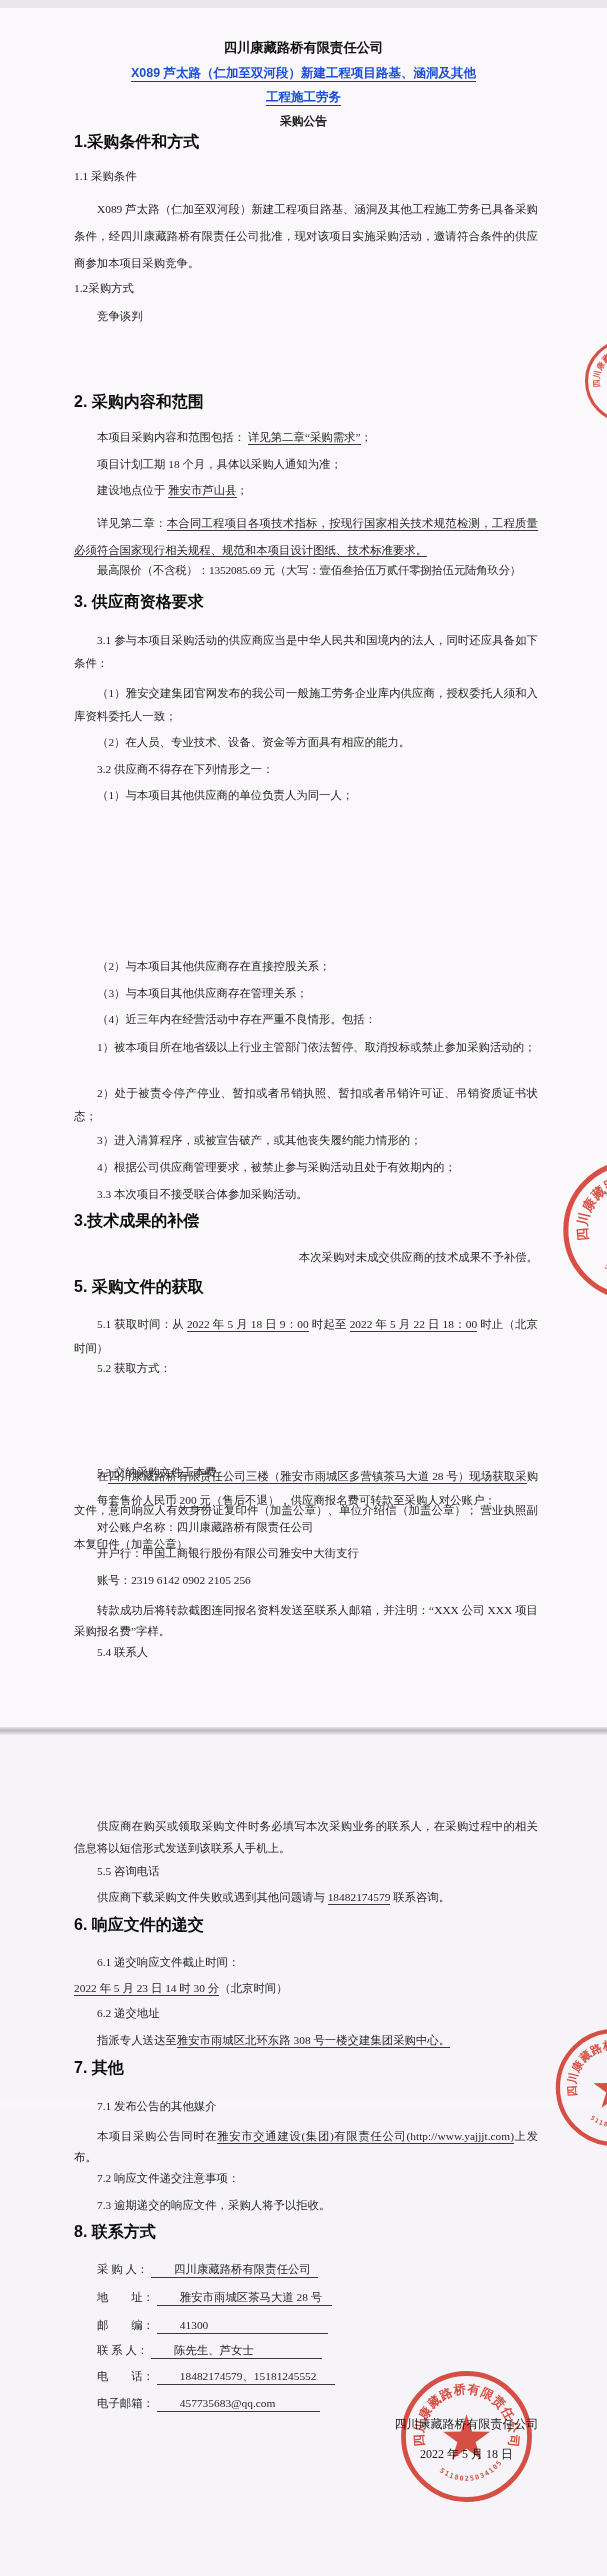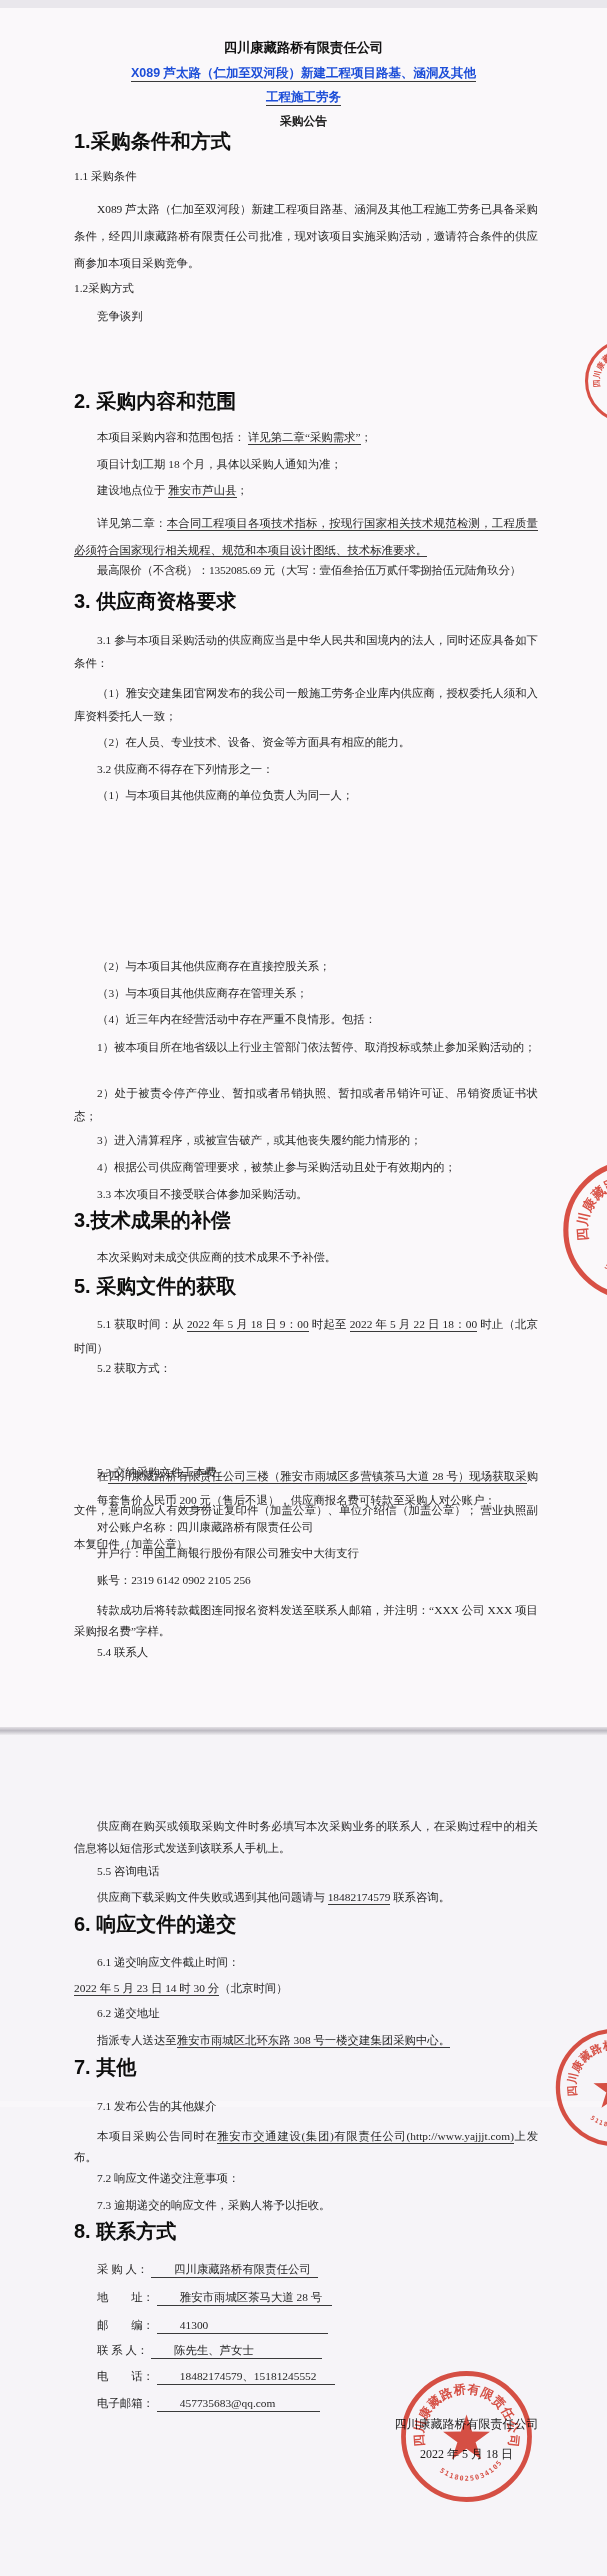--- a/index.html
+++ b/index.html
@@ -10,21 +10,21 @@
   .pg1{top:0;height:1719px;background:#faf8fa;}
   .pg-band{top:1719px;height:7.6px;background:linear-gradient(#e3e1e5,#bdbac2 45%,#efedf1);}
   .pg2{top:1727px;height:849px;background:#f6f4f8;}
   .pg-strip{top:2093px;height:6px;background:#fbfafc;opacity:.55;}
 
   .block{position:absolute;left:74px;width:464px;font-size:11.4px;line-height:15px;color:#262626;}
   .c{left:0;width:100%;text-align:center;}
   .t1{font-family:"Liberation Sans","DejaVu Sans",sans-serif;font-weight:bold;font-size:13.3px;color:#111;}
   .t2{font-family:"Liberation Sans","DejaVu Sans",sans-serif;font-weight:bold;font-size:12.5px;color:#1d4ed8;}
   .notice{font-weight:bold;font-size:11.8px;color:#1c1c1c;}
-  .h1{font-family:"Liberation Sans","DejaVu Sans",sans-serif;font-weight:bold;font-size:20px;color:#0e0e0e;}
+  .h1{font-family:"Liberation Sans","DejaVu Sans",sans-serif;font-weight:bold;font-size:16px;color:#0e0e0e;}
   .ind{text-indent:23px;}
   .just{text-align:justify;}
   .nowrap{white-space:nowrap;letter-spacing:-0.2px;}
   .u{border-bottom:0.8px solid #3a3a3a;padding-bottom:0.8px;}
   .pad{display:inline-block;border-bottom:0.8px solid #3a3a3a;}
 
   .stamp{position:absolute;mix-blend-mode:multiply;opacity:.88;}
   .stamp svg{display:block;}
   .sign{position:absolute;left:326px;width:281px;text-align:center;color:#1d1d1d;}
   .sign-company{top:2408px;font-size:12px;}
@@ -63,21 +63,21 @@
       <div class="block ind" style="top: 780px;"><span>（1）与本项目其他供应商的单位负责人为同一人；</span></div>
       <div class="block ind" style="top: 951px;"><span>（2）与本项目其他供应商存在直接控股关系；</span></div>
       <div class="block ind" style="top: 978px;"><span>（3）与本项目其他供应商存在管理关系；</span></div>
       <div class="block ind" style="top: 1004px;"><span>（4）近三年内在经营活动中存在严重不良情形。包括：</span></div>
       <div class="block ind just" style="top: 1028px; line-height: 23px;"><span>1）被本项目所在地省级以上行业主管部门依法暂停、取消投标或禁止参加采购活动的；</span></div>
       <div class="block ind just" style="top: 1074px; line-height: 23px;"><span>2）处于被责令停产停业、暂扣或者吊销执照、暂扣或者吊销许可证、吊销资质证书状态；</span></div>
       <div class="block ind" style="top: 1125px;"><span>3）进入清算程序，或被宣告破产，或其他丧失履约能力情形的；</span></div>
       <div class="block ind" style="top: 1152px;"><span>4）根据公司供应商管理要求，被禁止参与采购活动且处于有效期内的；</span></div>
       <div class="block ind" style="top: 1179px;"><span>3.3 本次项目不接受联合体参加采购活动。</span></div>
       <div class="block h1" style="top: 1205px;"><span>3.技术成果的补偿</span></div>
-      <div class="block ind" style="top: 1242px;"><span>本次采购对未成交供应商的技术成果不予补偿。</span></div>
+      <div class="block ind" style="top: 1242px; text-align: right;"><span>本次采购对未成交供应商的技术成果不予补偿。</span></div>
       <div class="block h1" style="top: 1271px;"><span>5. 采购文件的获取</span></div>
       <div class="block ind just" style="top: 1304px; line-height: 24px;"><span>5.1 获取时间：从 </span><span class="u">2022 年 5 月 18 日 9：00</span><span> 时起至 </span><span class="u">2022 年 5 月 22 日 18：00</span><span> 时止（北京时间）</span></div>
       <div class="block ind" style="top: 1353px;"><span>5.2  获取方式：</span></div>
       <div class="block ind just" style="top: 1451px; line-height: 34px;"><span>在</span><span class="u">四川康藏路桥有限责任公司三楼（雅安市雨城区多营镇茶马大道 28 号）现场获取采</span><span>购文件，意向响应人有效身份证复印件（加盖公章）、单位介绍信（加盖公章）； 营业执照副本复印件（加盖公章）。</span></div>
       <div class="block ind" style="top: 1457px;"><span>5.3 交纳采购文件工本费</span></div>
       <div class="block ind" style="top: 1485px;"><span>每套售价人民币 </span><span class="u">200 元</span><span>（售后不退），供应商报名费可转款至采购人对公账户：</span></div>
       <div class="block ind" style="top: 1512px;"><span>对公账户名称：四川康藏路桥有限责任公司</span></div>
       <div class="block ind" style="top: 1538px;"><span>开户行：中国工商银行股份有限公司雅安中大街支行</span></div>
       <div class="block ind" style="top: 1565px;"><span>账号：2319 6142 0902 2105 256</span></div>
       <div class="block ind just" style="top: 1592px; line-height: 20.5px;"><span>转款成功后将转款截图连同报名资料发送至联系人邮箱，并注明：“XXX 公司 XXX 项目采购报名费”字样。</span></div>

